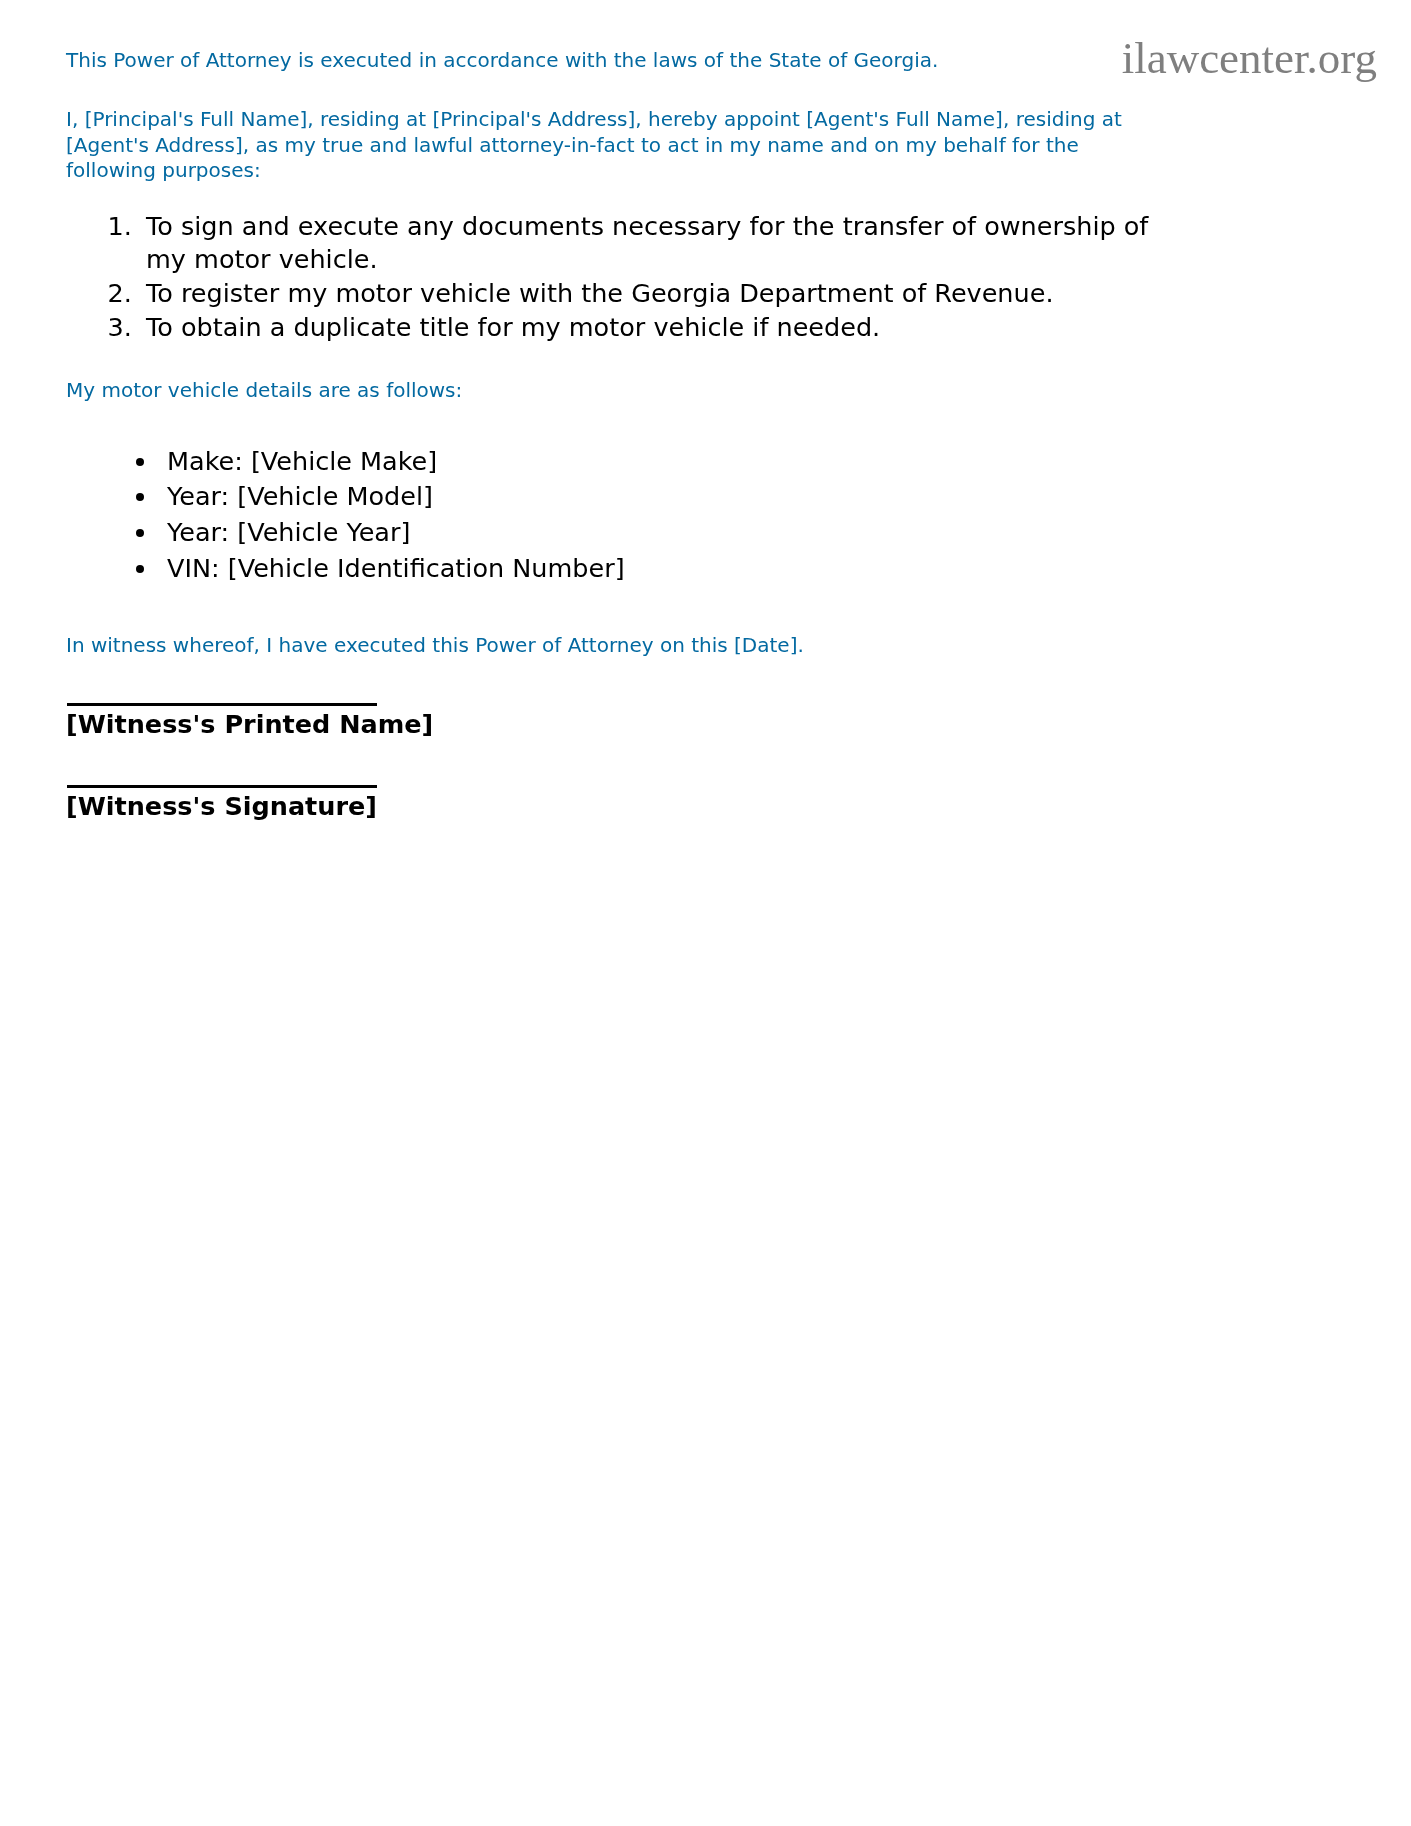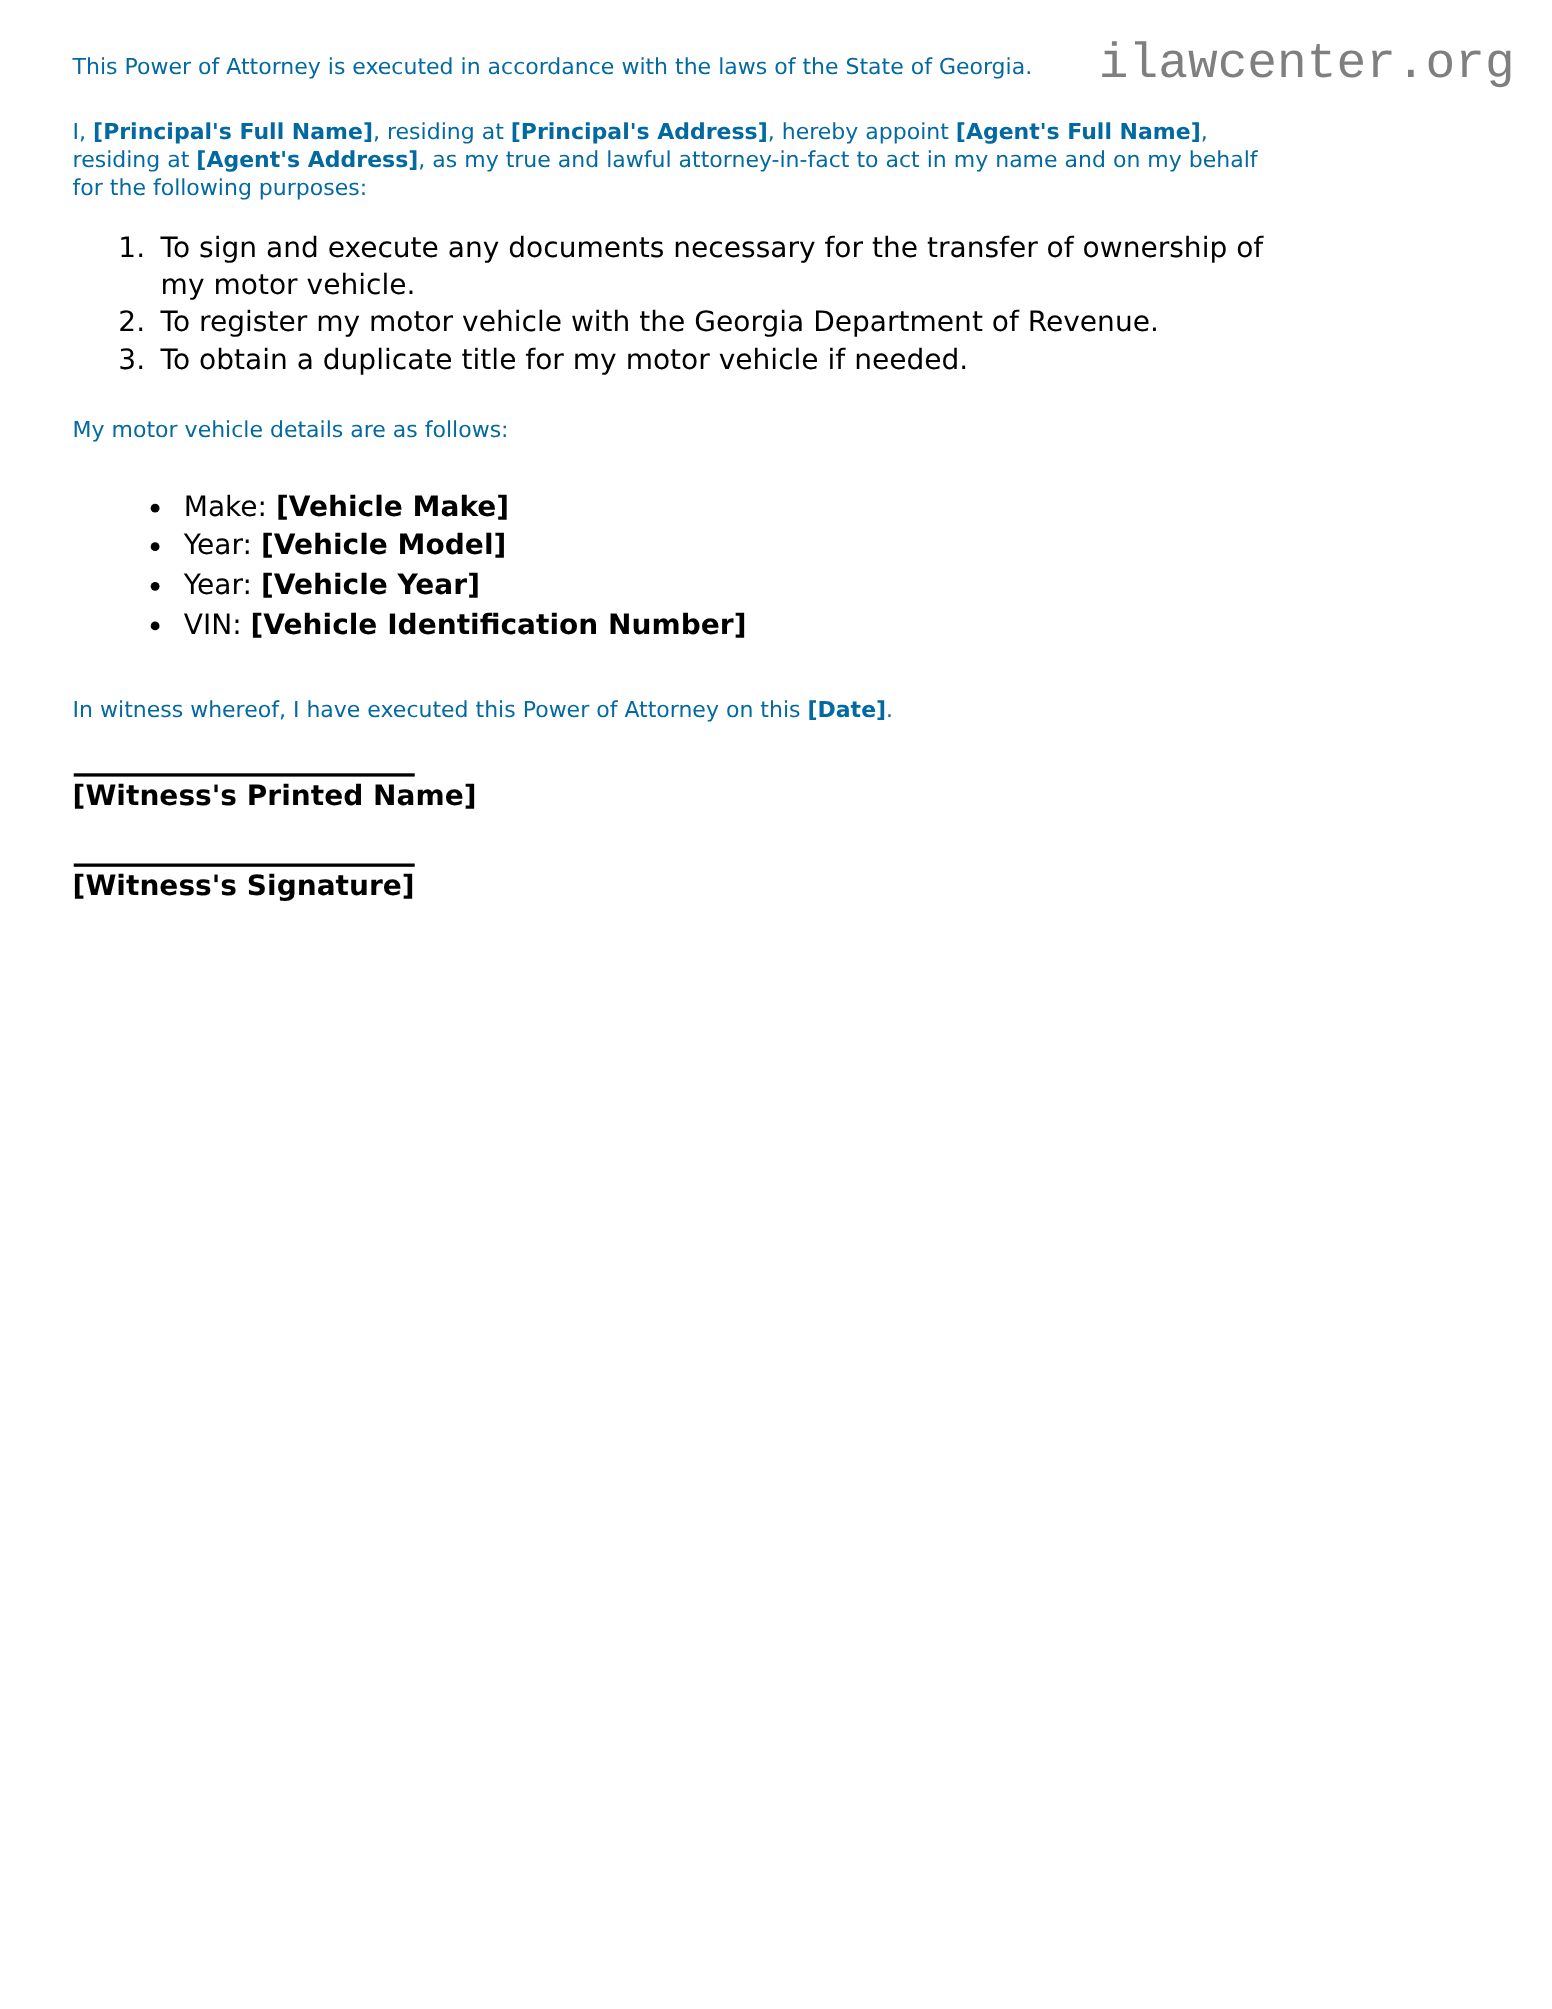--- a/index.html
+++ b/index.html
@@ -23,21 +23,21 @@
     top: 36px;
     right: 34px;
     font-family: "DejaVu Serif", "Liberation Serif", serif;
     font-size: 45px;
     letter-spacing: 2px;
     color: #7f7f7f;
     white-space: nowrap;
     line-height: 1;
   }
   #watermark.mono {
-    font-family: Liberation Mono, monospace;
+    font-family: Liberation Serif, serif;
     letter-spacing: 0px;
   }
 
   
   #page {
     position: absolute;
     left: 66px;
     top: 0;
     width: 1090px;
   }
@@ -58,21 +58,21 @@
     font-size: 20px;
     line-height: 1.29;
     margin: 0;
     padding-top: 33px;
     color: #0369a1;
   }
   p.body-text.first {
     padding-top: 48px;
   }
 
-  b, strong { font-weight: bold; }
+  b, strong { font-weight: normal; }
 
   ol.purposes {
     font-size: 25.5px;
     line-height: 1.29;
     margin: 0;
     padding-top: 26px;
     padding-left: 74px;
     padding-bottom: 0;
     list-style-type: decimal;
   }

